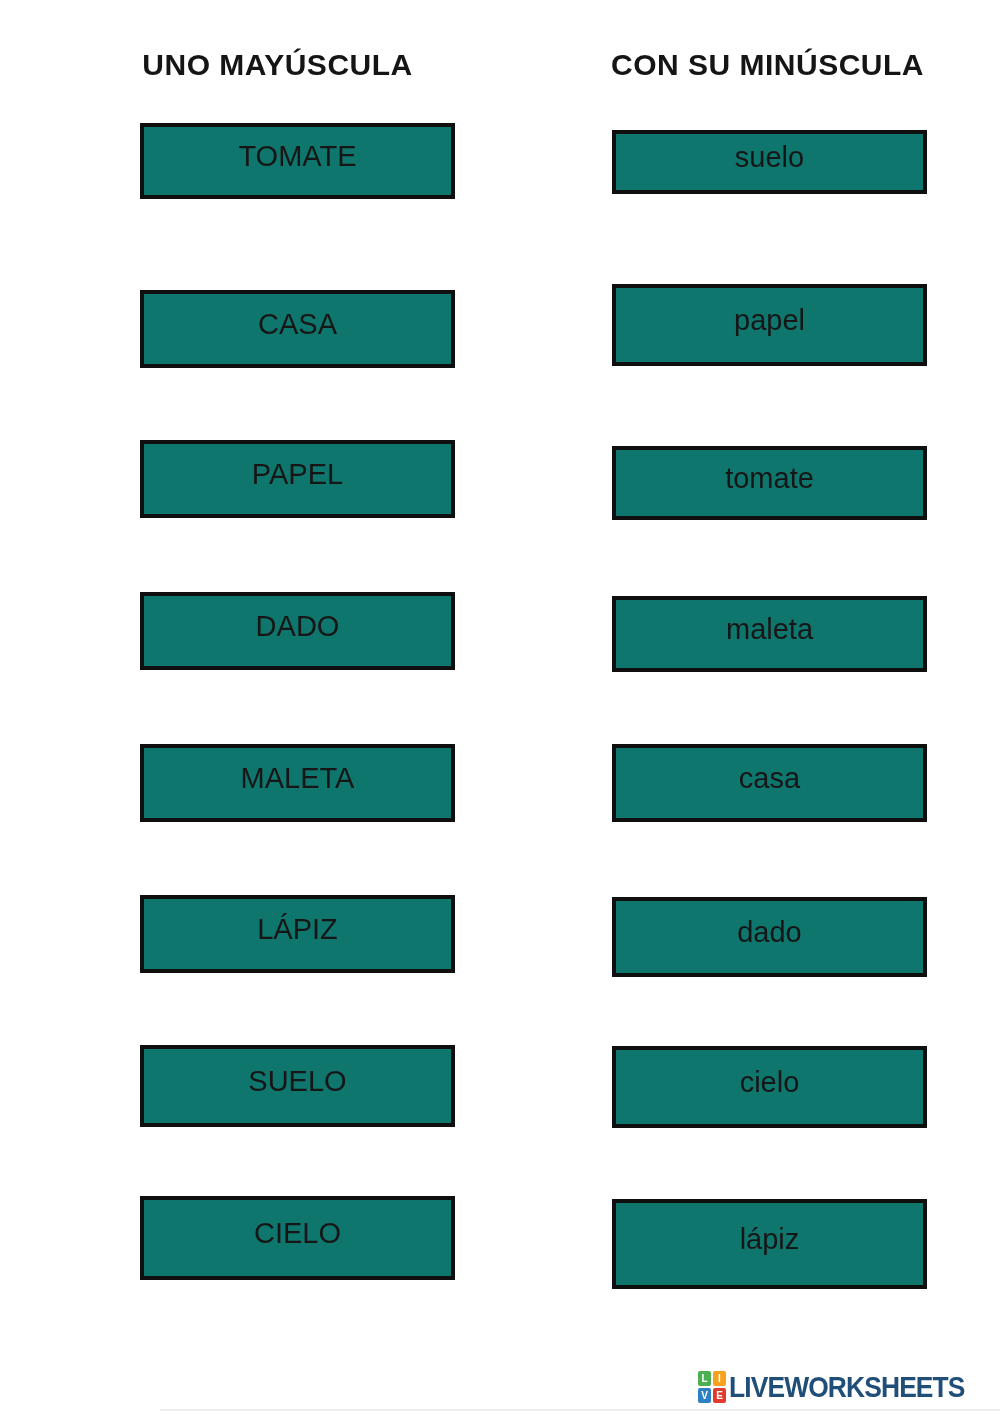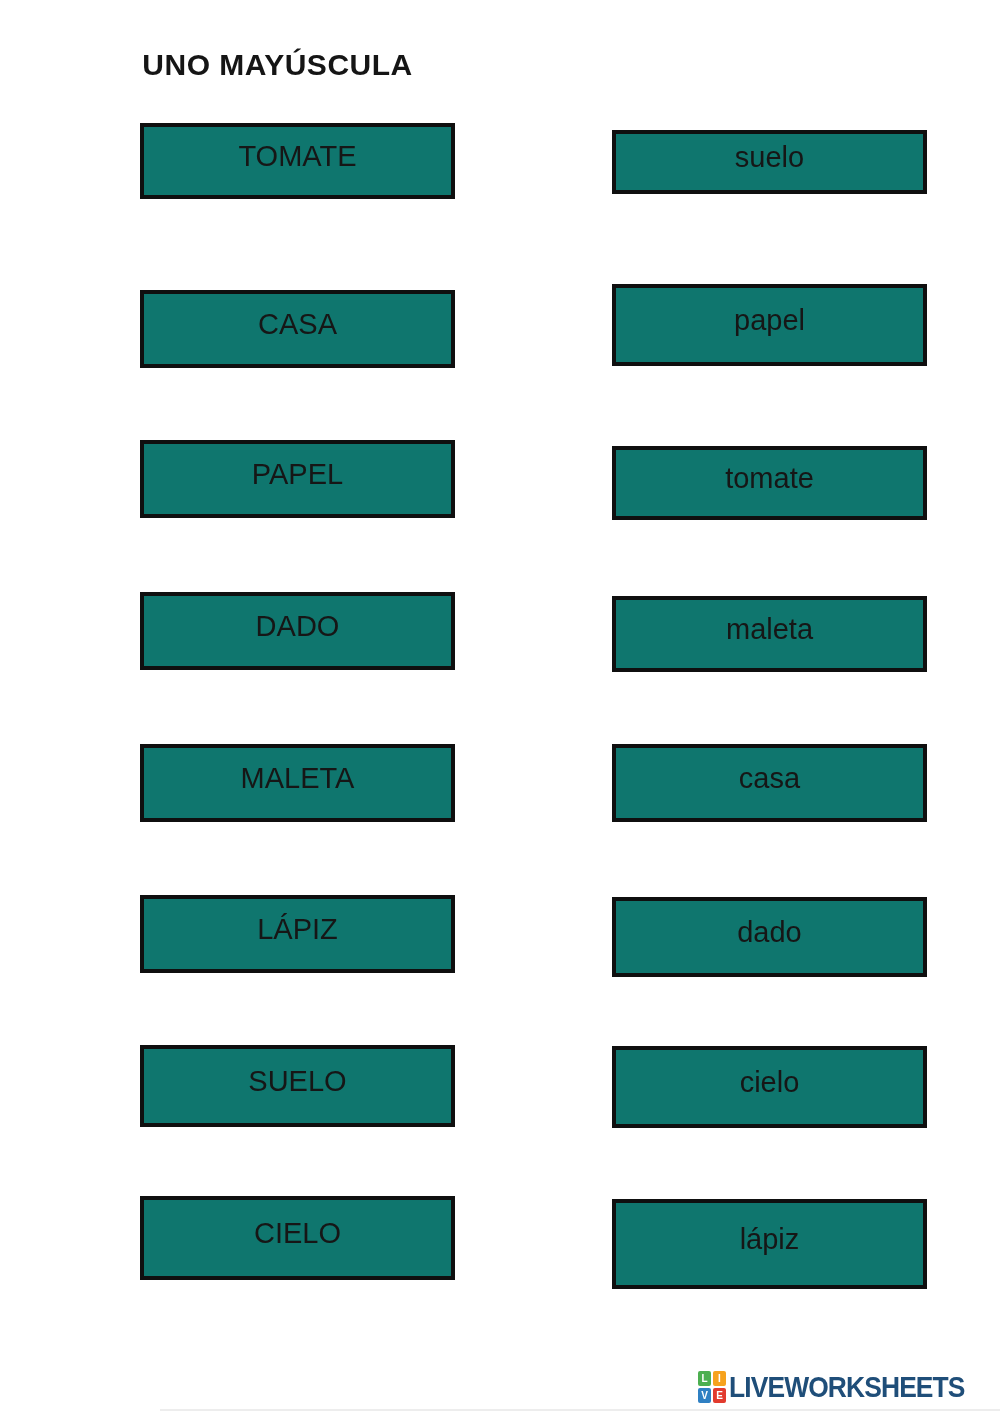--- a/index.html
+++ b/index.html
@@ -119,20 +119,21 @@
     height: 2px;
     background: #ededed;
   }
 </style>
 </head>
 <body>
 
 <div class="page">
 
   <div class="col-header left">UNO MAYÚSCULA</div>
+  <div class="col-header right">CON SU MINÚSCULA</div>
 
   <div class="rows">
 
     <div class="match-row">
       <div class="word-box upper">TOMATE</div>
       <div class="word-box lower">suelo</div>
     </div>
 
     <div class="match-row">
       <div class="word-box upper">CASA</div>

